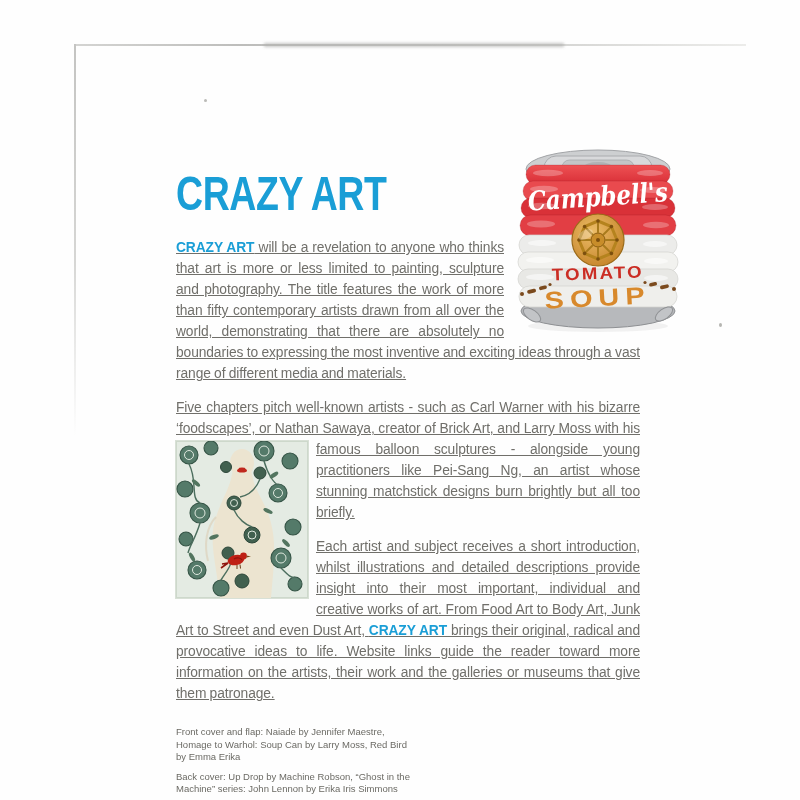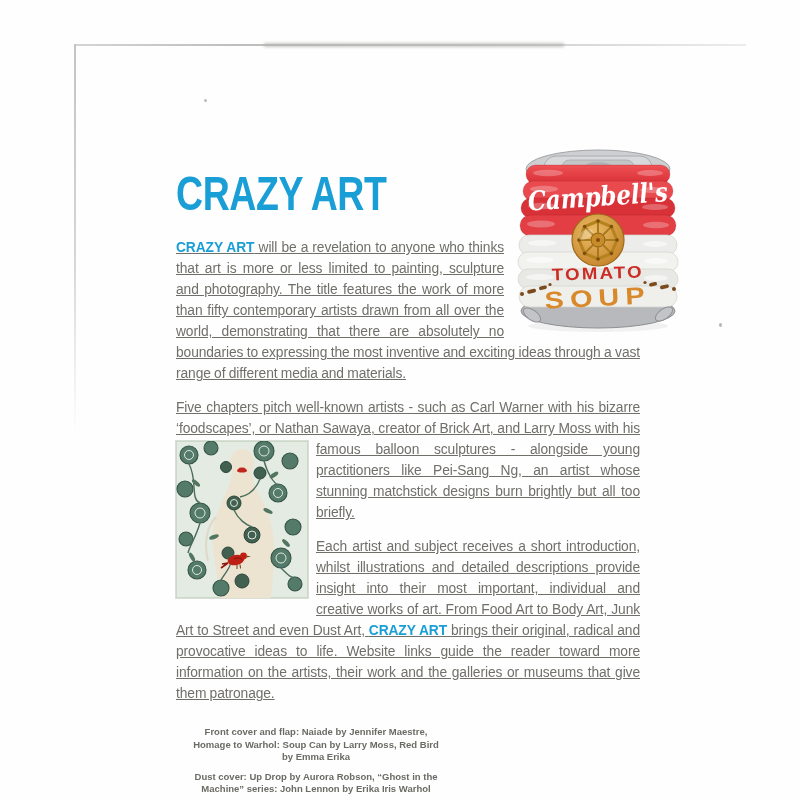--- a/index.html
+++ b/index.html
@@ -61,22 +61,21 @@
   }
 
   
   .credits {
     clear: none;
     margin-top: 22px;
     font-size: 9.5px; line-height: 12.5px;
     letter-spacing: 0; word-spacing: 0;
     color: #6b6a64;
     width: 280px;
-    text-align: center;
-    font-weight: bold;
+    text-align: left;
   }
   .credits .block { margin-bottom: 7px; }
 
   svg text { user-select: none; }
 </style>
 </head>
 <body>
 
 <div class="scan-canvas">
 
@@ -278,19 +277,19 @@
 
     <p><span>Each artist and subject receives a short introduction, whilst illustrations and detailed descriptions provide insight into their most important, individual and creative works of art. From Food Art to Body Art, Junk Art to Street and even Dust Art, </span><strong class="accent">CRAZY ART</strong><span> brings their original, radical and provocative ideas to life. Website links guide the reader toward more information on the artists, their work and the galleries or museums that give them patronage.</span></p>
 
     <div class="credits">
       <div class="block">
         <div>Front cover and flap: Naiade by Jennifer Maestre,</div>
         <div>Homage to Warhol: Soup Can by Larry Moss, Red Bird</div>
         <div>by Emma Erika</div>
       </div>
       <div class="block">
-        <div>Dust cover: Up Drop by Aurora Robson, “Ghost in the</div>
-        <div>Machine” series: John Lennon by Erika Iris Warhol</div>
+        <div>Back cover: Up Drop by Machine Robson, “Ghost in the</div>
+        <div>Machine” series: John Lennon by Erika Iris Simmons</div>
       </div>
     </div>
 
   </div>
 </div>
 
 </body></html>

